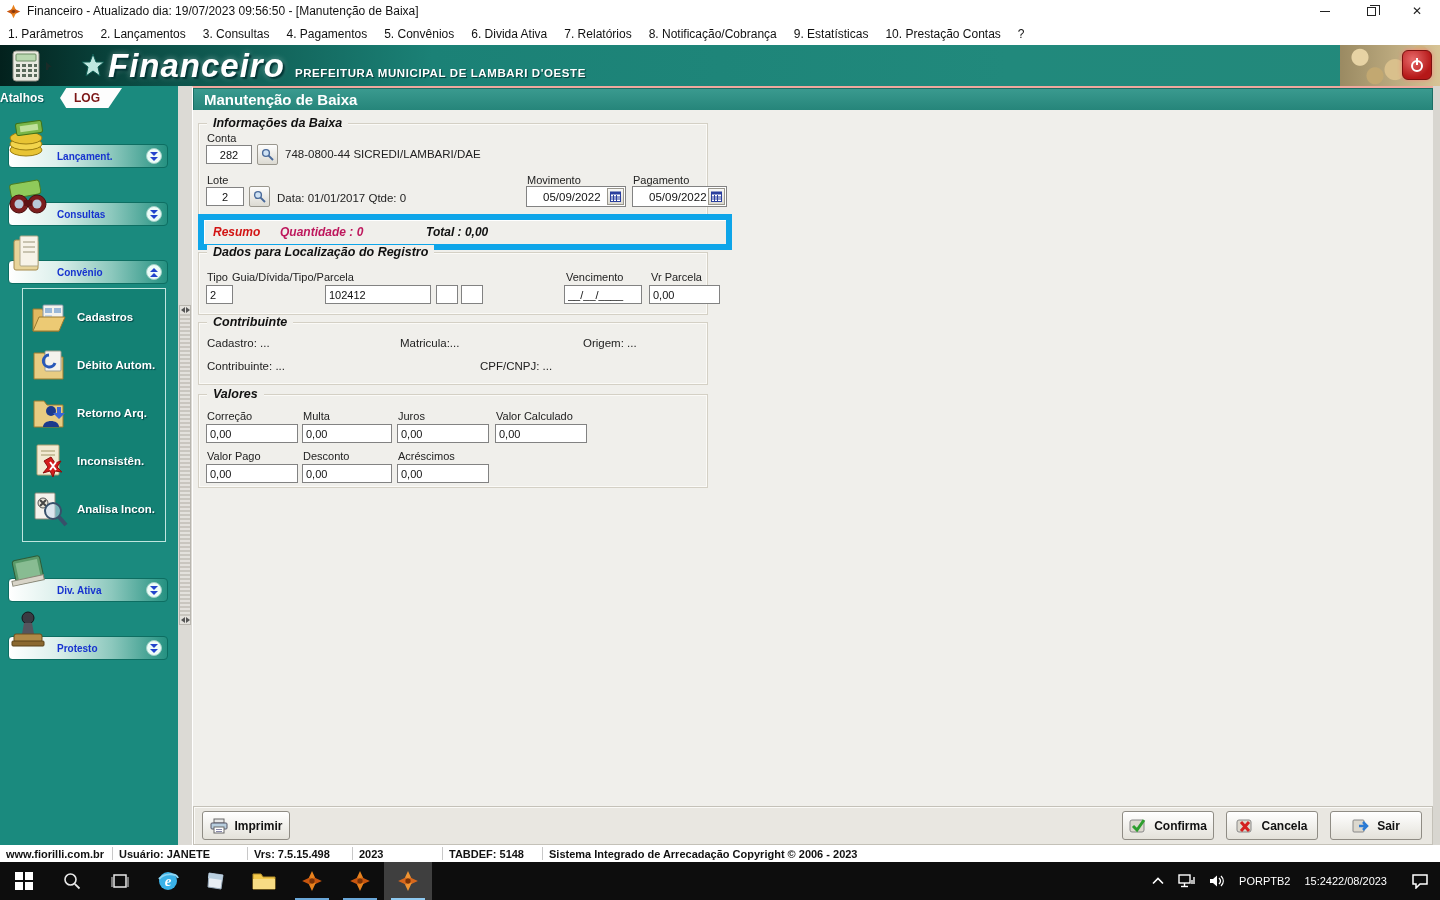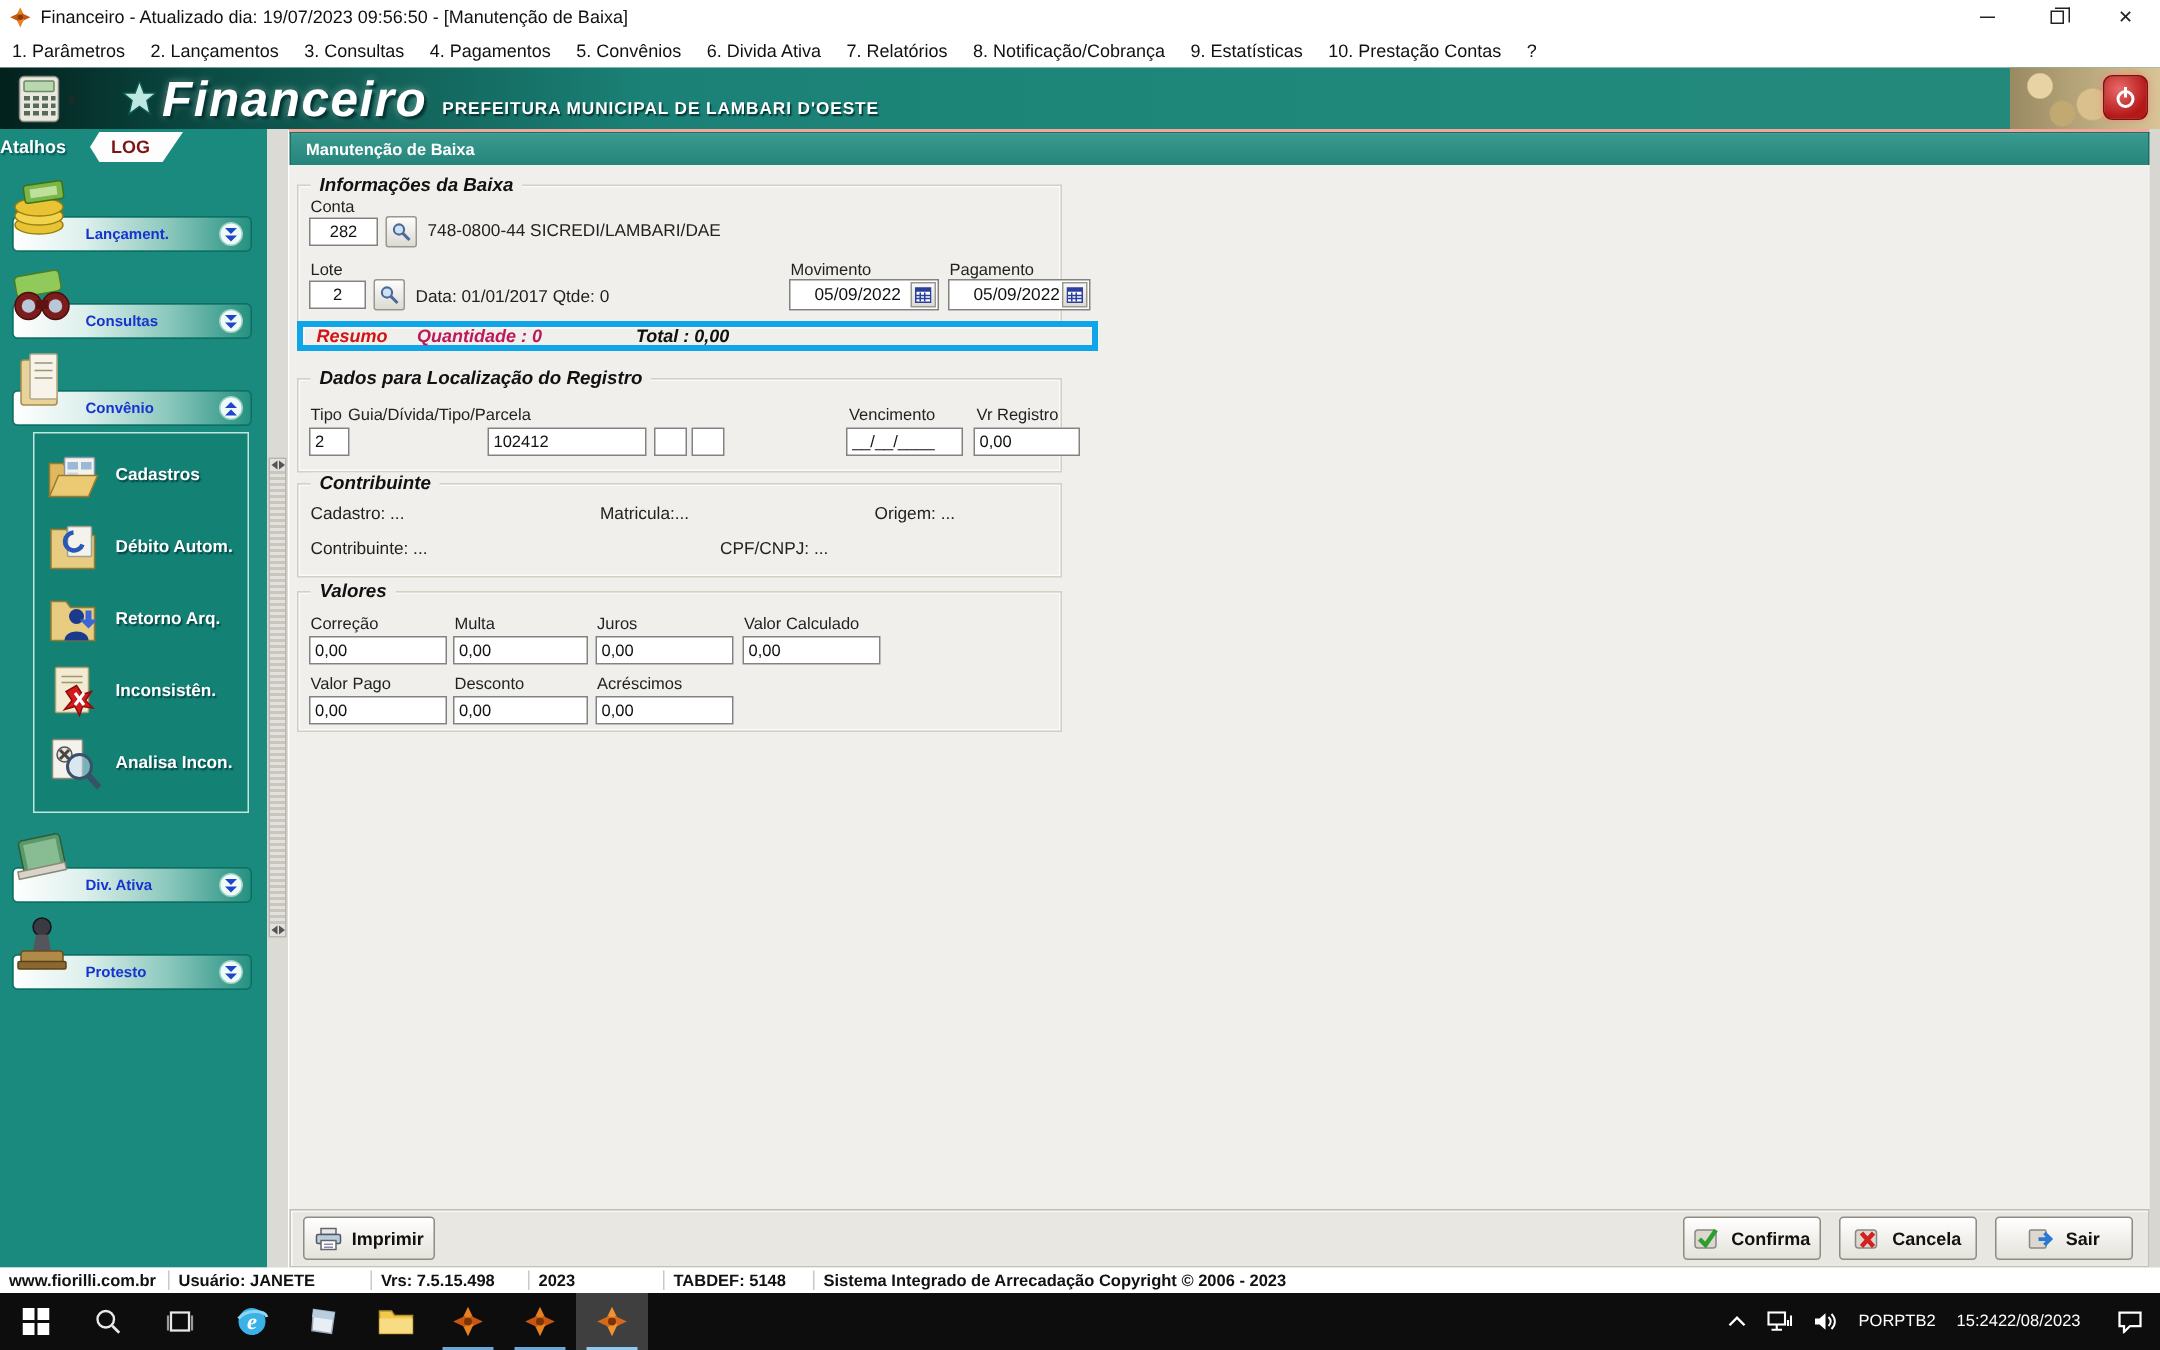--- a/index.html
+++ b/index.html
@@ -78,41 +78,41 @@
   .splitter { position:absolute; left:1px; top:219px; width:12px; height:320px; background:#e3e1dc;
     border:1px solid #b9b6af;
     background-image:repeating-linear-gradient(180deg,#c9c6bf 0 2px, #e3e1dc 2px 4px); cursor:col-resize; }
   .split-arrows { position:absolute; left:0; width:100%; display:flex; justify-content:center; gap:1px; background:#e3e1dc; padding:1px 0; }
   .split-arrows.top { top:0; } .split-arrows.bot { bottom:0; }
   .split-arrows i { width:0; height:0; border-top:3px solid transparent; border-bottom:3px solid transparent; display:block; }
   .split-arrows .al { border-right:4px solid #555; } .split-arrows .ar { border-left:4px solid #555; }
 
   
   .panel-title { height:22px; background:linear-gradient(#3a9a8f,#26857a); color:#fff; font-weight:bold;
-    font-size:11px; display:flex; align-items:center; padding-left:10px; border:1px solid #1a6f65;
+    font-size:15px; display:flex; align-items:center; padding-left:10px; border:1px solid #1a6f65;
     border-bottom:none; }
   .content { position:absolute; top:22px; left:0; right:0; bottom:39px; background:#f0efeb; }
 
   .groupbox { position:absolute; left:5px; width:510px; border:1px solid #d4d0c5;
     box-shadow:inset 0 0 0 1px #fbfaf7; }
   .legend { position:absolute; top:-8px; left:8px; background:#f0efeb; padding:0 6px;
     font-weight:bold; font-style:italic; font-size:12.5px; color:#111; }
   .flabel { position:absolute; font-size:11px; color:#222; }
   .tinput { position:absolute; height:19px; border:1px solid #828282; background:#fff; font-size:11px;
     font-family:"Liberation Sans",sans-serif; padding:0 3px; color:#111; }
   .tinput.center { text-align:center; }
   .sbtn { position:absolute; width:21px; height:21px; background:linear-gradient(#fdfdfd,#dcdad2);
     border:1px solid #9a978e; border-radius:2px; display:flex; align-items:center; justify-content:center; }
   .statict { position:absolute; font-size:11.5px; color:#222; }
   .datewrap { position:absolute; height:21px; border:1px solid #828282; background:#fff; display:flex; align-items:center; }
   .datewrap .dval { flex:1; font-size:11.5px; padding-left:16px; color:#111; }
   .calbtn { width:17px; height:17px; margin-right:1px; background:linear-gradient(#f8f8f6,#dddbd2);
     border:1px solid #9a978e; display:flex; align-items:center; justify-content:center; }
 
-  .resumo { position:absolute; left:5px; width:534px; height:20px; border:4px solid #0ea5e9;
+  .resumo { position:absolute; left:5px; width:534px; height:36px; border:6px solid #0ea5e9;
     box-shadow:inset 1px 1px 0 #fff; display:flex; align-items:center; font-size:12px; font-style:italic; font-weight:bold; }
   .resumo .r1 { color:#d21414; margin-left:9px; }
   .resumo .r2 { color:#be185d; position:absolute; left:76px; }
   .resumo .r3 { color:#111; position:absolute; left:222px; }
 
   
   .buttonbar { position:absolute; left:0; right:0; bottom:0; height:39px; background:#e9e7e1;
     border:1px solid #c4c1b8; box-shadow:inset 1px 1px 0 #fbfaf7; display:flex; align-items:center; }
   .abtn { height:29px; background:linear-gradient(#ffffff,#e4e2da); border:1px solid #8f8c84; border-radius:3px;
     display:flex; align-items:center; justify-content:center; gap:7px; font-size:12px; font-weight:bold;
@@ -480,21 +480,21 @@
         <div class="groupbox" style="top:142px; height:63px;">
           <span class="legend">Dados para Localização do Registro</span>
           <span class="flabel" style="left:8px; top:18px;">Tipo</span>
           <input class="tinput" style="left: 7px; top: 32px; width: 27px;" value="2">
           <span class="flabel" style="left:33px; top:18px;">Guia/Dívida/Tipo/Parcela</span>
           <input class="tinput" style="left: 126px; top: 32px; width: 106px;" value="102412">
           <input class="tinput" style="left: 237px; top: 32px; width: 22px;">
           <input class="tinput" style="left: 262px; top: 32px; width: 22px;">
           <span class="flabel" style="left:367px; top:18px;">Vencimento</span>
           <input class="tinput" style="left: 365px; top: 32px; width: 78px;" value="__/__/____">
-          <span class="flabel" style="left:452px; top:18px;">Vr Registro</span>
+          <span class="flabel" style="left:452px; top:18px;">Vr Parcela</span>
           <input class="tinput" style="left: 450px; top: 32px; width: 71px;" value="0,00">
         </div>
 
         <div class="groupbox" style="top:212px; height:63px;">
           <span class="legend">Contribuinte</span>
           <span class="statict" style="left:8px; top:14px;">Cadastro: ...</span>
           <span class="statict" style="left:201px; top:14px;">Matricula:...</span>
           <span class="statict" style="left:384px; top:14px;">Origem: ...</span>
           <span class="statict" style="left:8px; top:37px;">Contribuinte: ...</span>
           <span class="statict" style="left:281px; top:37px;">CPF/CNPJ: ...</span>

